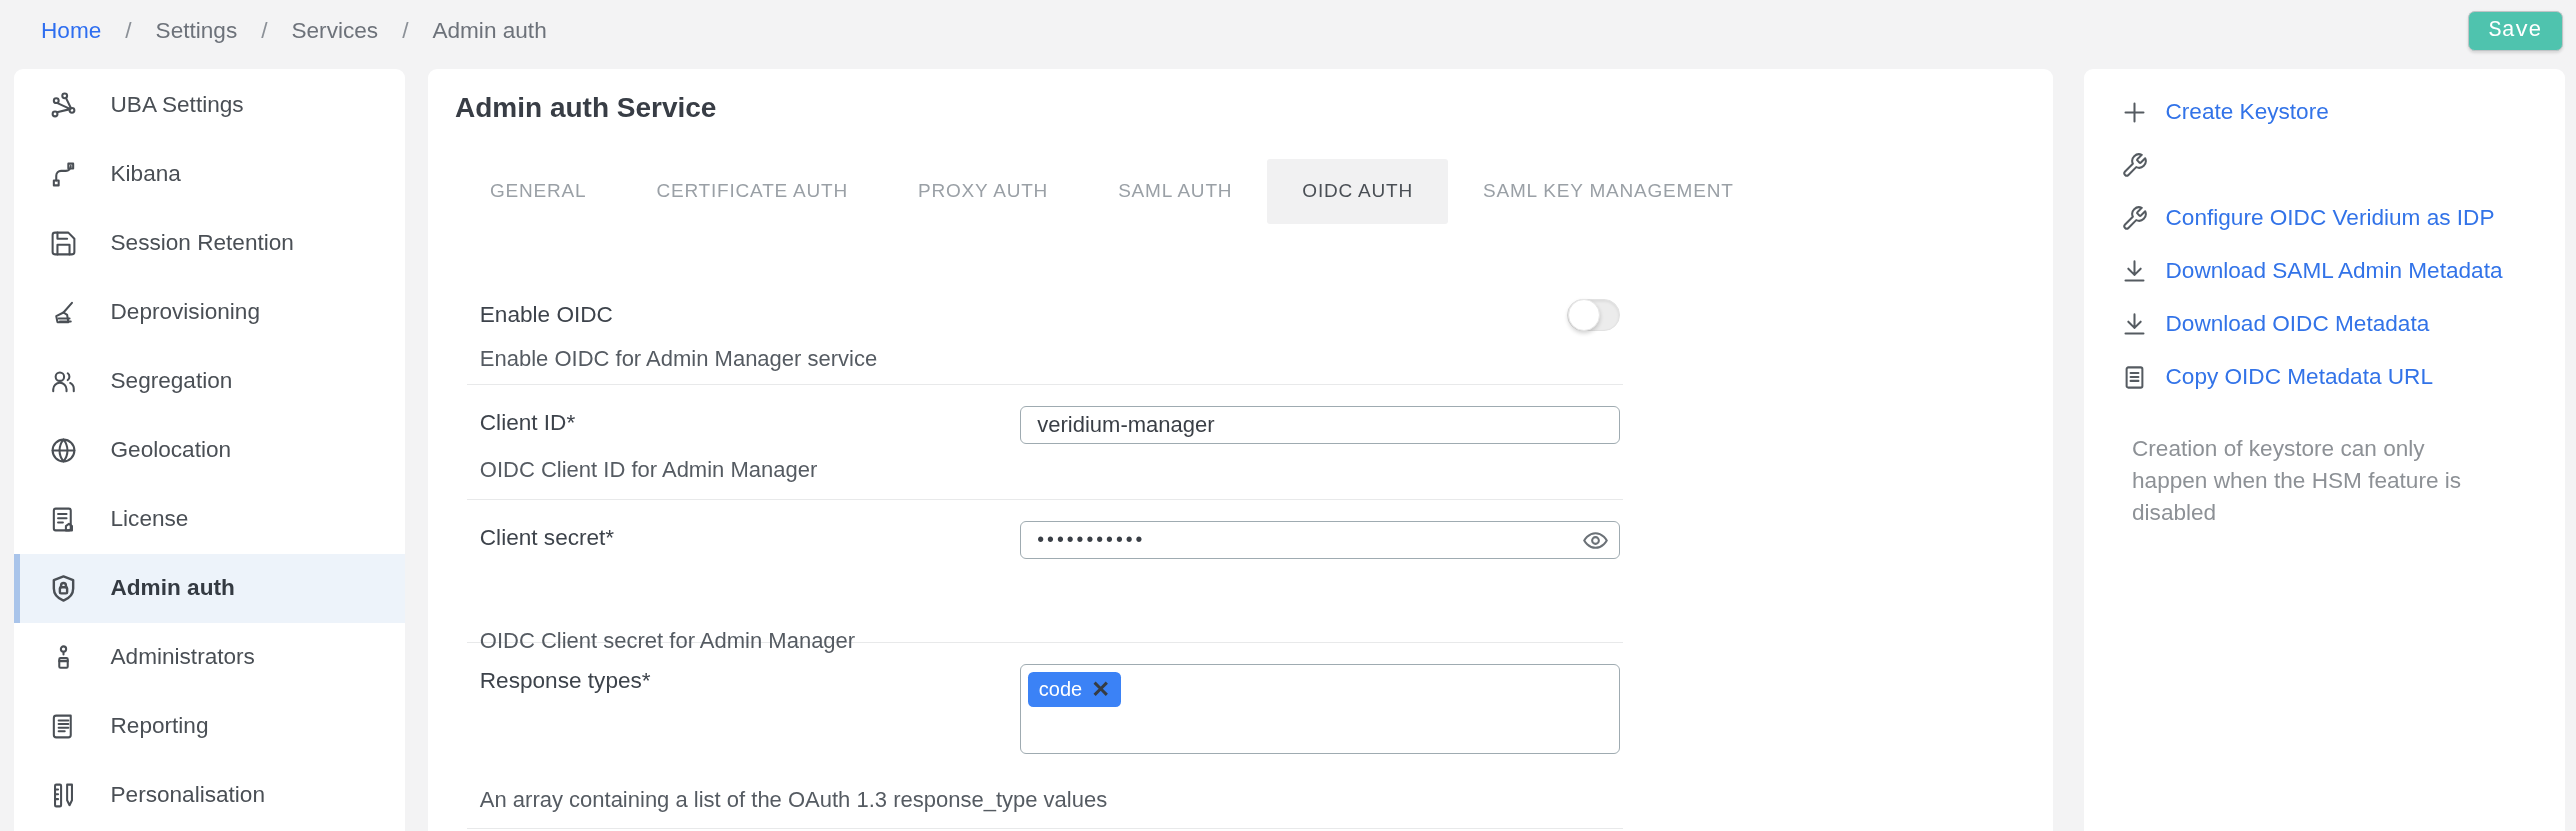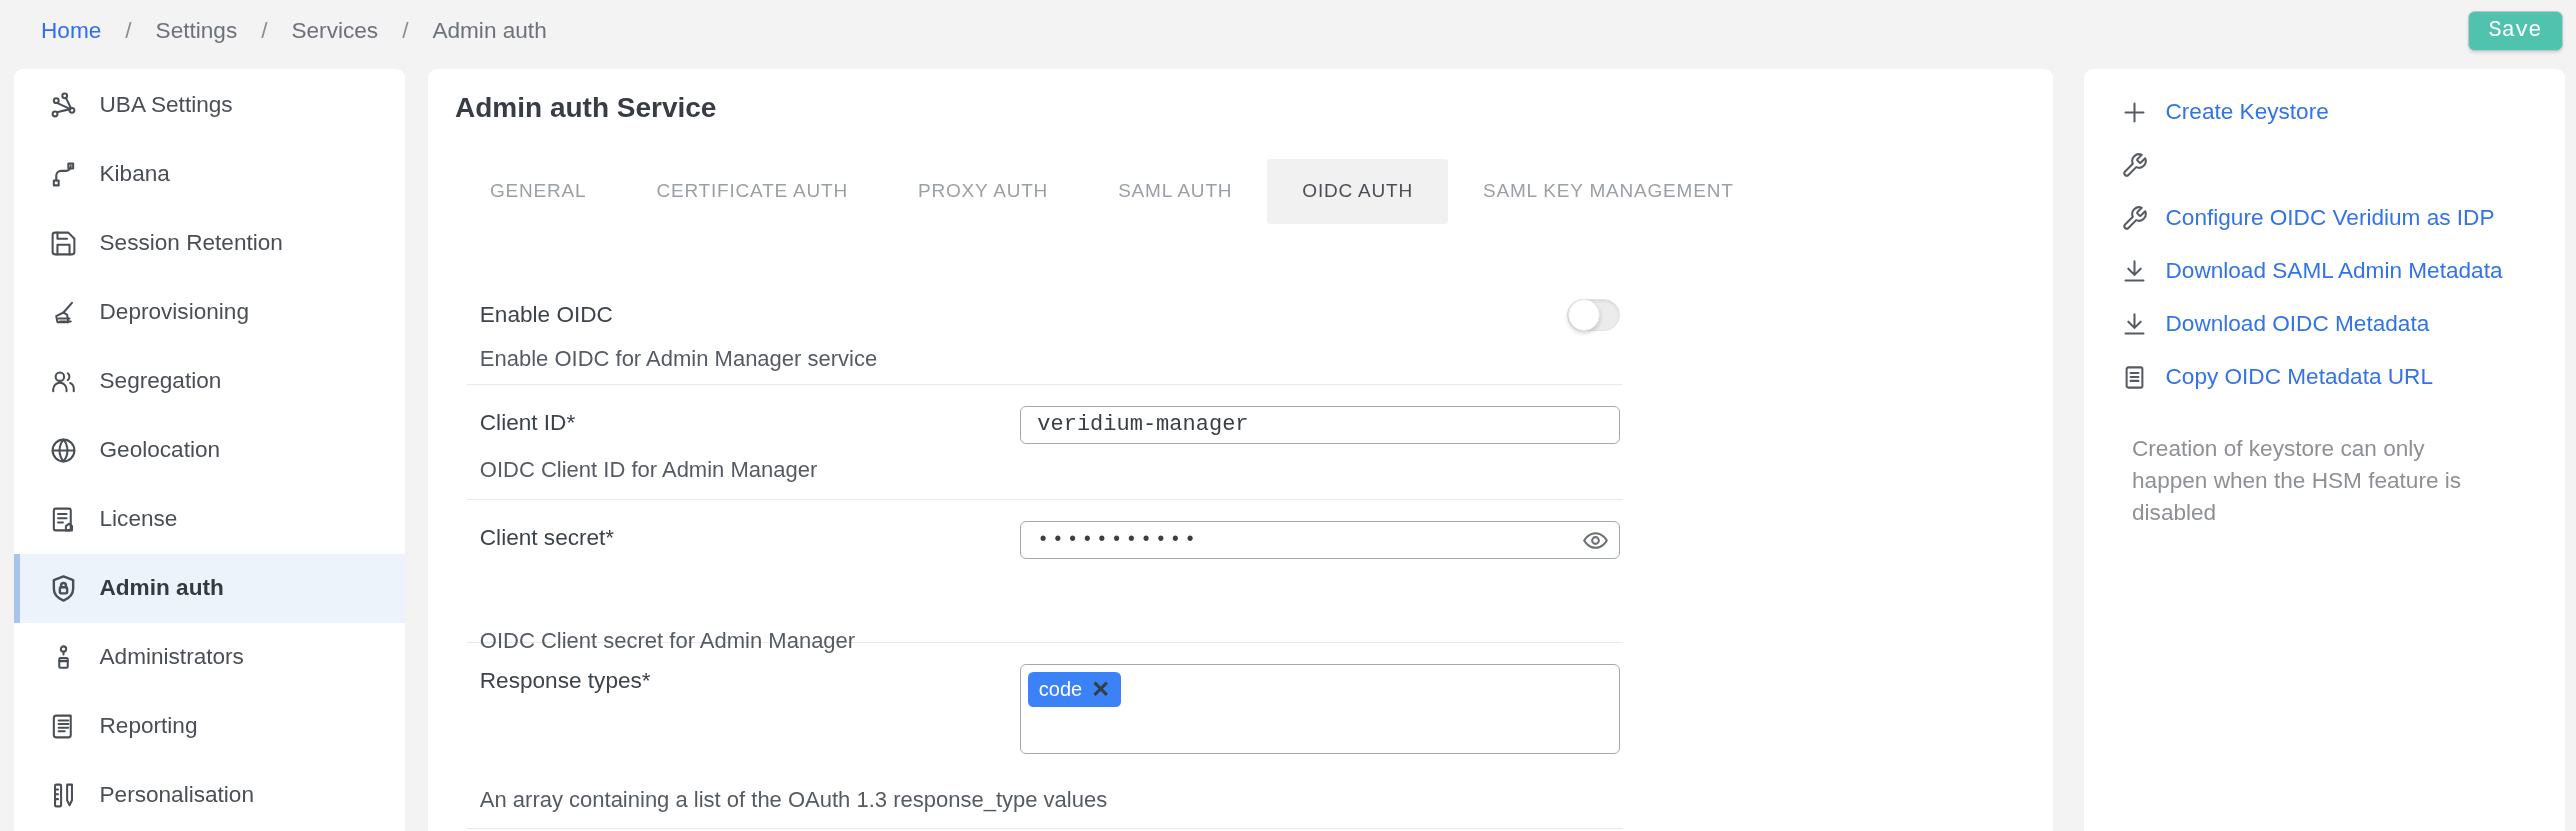--- a/index.html
+++ b/index.html
@@ -22,21 +22,21 @@
     border:0.8px solid #bfc4c6; border-radius:6.8px; cursor:pointer;
     box-shadow:0 1.5px 3px rgba(0,0,0,0.12);
   }
   
   .card { position:absolute; top:69px; background:#ffffff; border-radius:9px 9px 0 0; height:762px; }
   .sidebar-card { left:13.5px;  width:391px; }
   .main-card    { left:428px; width:1625px; }
   .right-card   { left:2084px; width:481px; }
   
   .side-list { padding-top:1.5px; }
-  .side-item { height:69px; display:flex; align-items:center; gap:21px; padding-left:35px; font-size:22.6px; color:#4a4f55; cursor:pointer; }
+  .side-item { height:69px; display:flex; align-items:center; gap:32px; padding-left:35px; font-size:22.6px; color:#4a4f55; cursor:pointer; }
   .side-item .s-icon { width:30px; height:30px; flex:0 0 30px; display:flex; align-items:center; justify-content:center; }
   .side-item .s-icon svg { width:29px; height:29px; stroke:#4a4f55; fill:none; stroke-width:1.7; stroke-linecap:round; stroke-linejoin:round; }
   .side-item.selected { background:#edf3fa; border-left:6px solid #a9c4ea; padding-left:29px; font-weight:bold; color:#343a42; }
   
   .main-title { padding:22.6px 0 0 27px; font-size:28px; font-weight:bold; color:#383d45; }
   .tabs { margin:35px 0 0 27px; display:flex; align-items:center; height:65px; }
   .tab { padding:0 35px; height:65px; display:flex; align-items:center; font-size:19px; letter-spacing:0.8px; color:#9aa0a6; cursor:pointer; white-space:nowrap; }
   .tab.active { background:#f1f1f2; color:#4a4f55; border-radius:3px; }
   .form { margin:53px 0 0 39px; width:1156px; }
   .form-row { border-bottom:1.5px solid #e8e9ea; padding:21px 0 0 12.8px; display:grid; grid-template-columns:540px 603px; }
@@ -46,21 +46,21 @@
   .form-row.r4 { height:186px; grid-template-columns:540px 603px; grid-template-rows:auto auto; }
   .f-label { font-size:22.6px; color:#3d434b; line-height:33px; }
   .f-help  { font-size:22px; color:#555b62; line-height:30px; }
   .r1 .f-help { margin-top:13.5px; }
   .r2 .f-help { margin-top:16.5px; }
   .r3 .f-help { margin-top:72px; }
   .r4 .f-help { grid-column:1 / span 2; margin-top:19.5px; }
   .f-control { position:relative; }
   .text-input {
     width:600px; height:38px; border:1.5px solid #9fabb1; border-radius:6px;
-    font-family:Liberation Mono, monospace; font-size:22px; color:#3a3f46; padding:0 16.5px; background:#fff; outline:none;
+    font-family:Liberation Sans, sans-serif; font-size:22px; color:#3a3f46; padding:0 16.5px; background:#fff; outline:none;
   }
   .text-input.secret { letter-spacing:3px; font-size:19.5px; padding-right:53px; }
   .eye-btn { position:absolute; right:12px; top:6px; width:30px; height:30px; background:none; border:none; cursor:pointer; padding:0; }
   .eye-btn svg { width:27px; height:27px; stroke:#6b7177; fill:none; stroke-width:1.8; }
   
   .toggle { position:absolute; right:3px; top:1.5px; width:53px; height:32px; border-radius:16px; background:#ececec; border:0.8px solid #e2e2e2; box-shadow:inset 0 1.5px 3px rgba(0,0,0,0.08); cursor:pointer; }
   .toggle .knob { position:absolute; left:0px; top:-0.8px; width:32px; height:32px; border-radius:50%; background:#ffffff; border:0.8px solid #e6e6e6; box-shadow:0 2.3px 4.5px rgba(0,0,0,0.18); }
   
   .chip-box { width:600px; height:90px; border:1.5px solid #9fabb1; border-radius:6px; background:#fff; padding:7.5px; }
   .chip { display:inline-flex; align-items:center; gap:9px; background:#3b82f6; color:#ffffff; font-size:20px; border-radius:5.3px; padding:6px 10.5px; }

